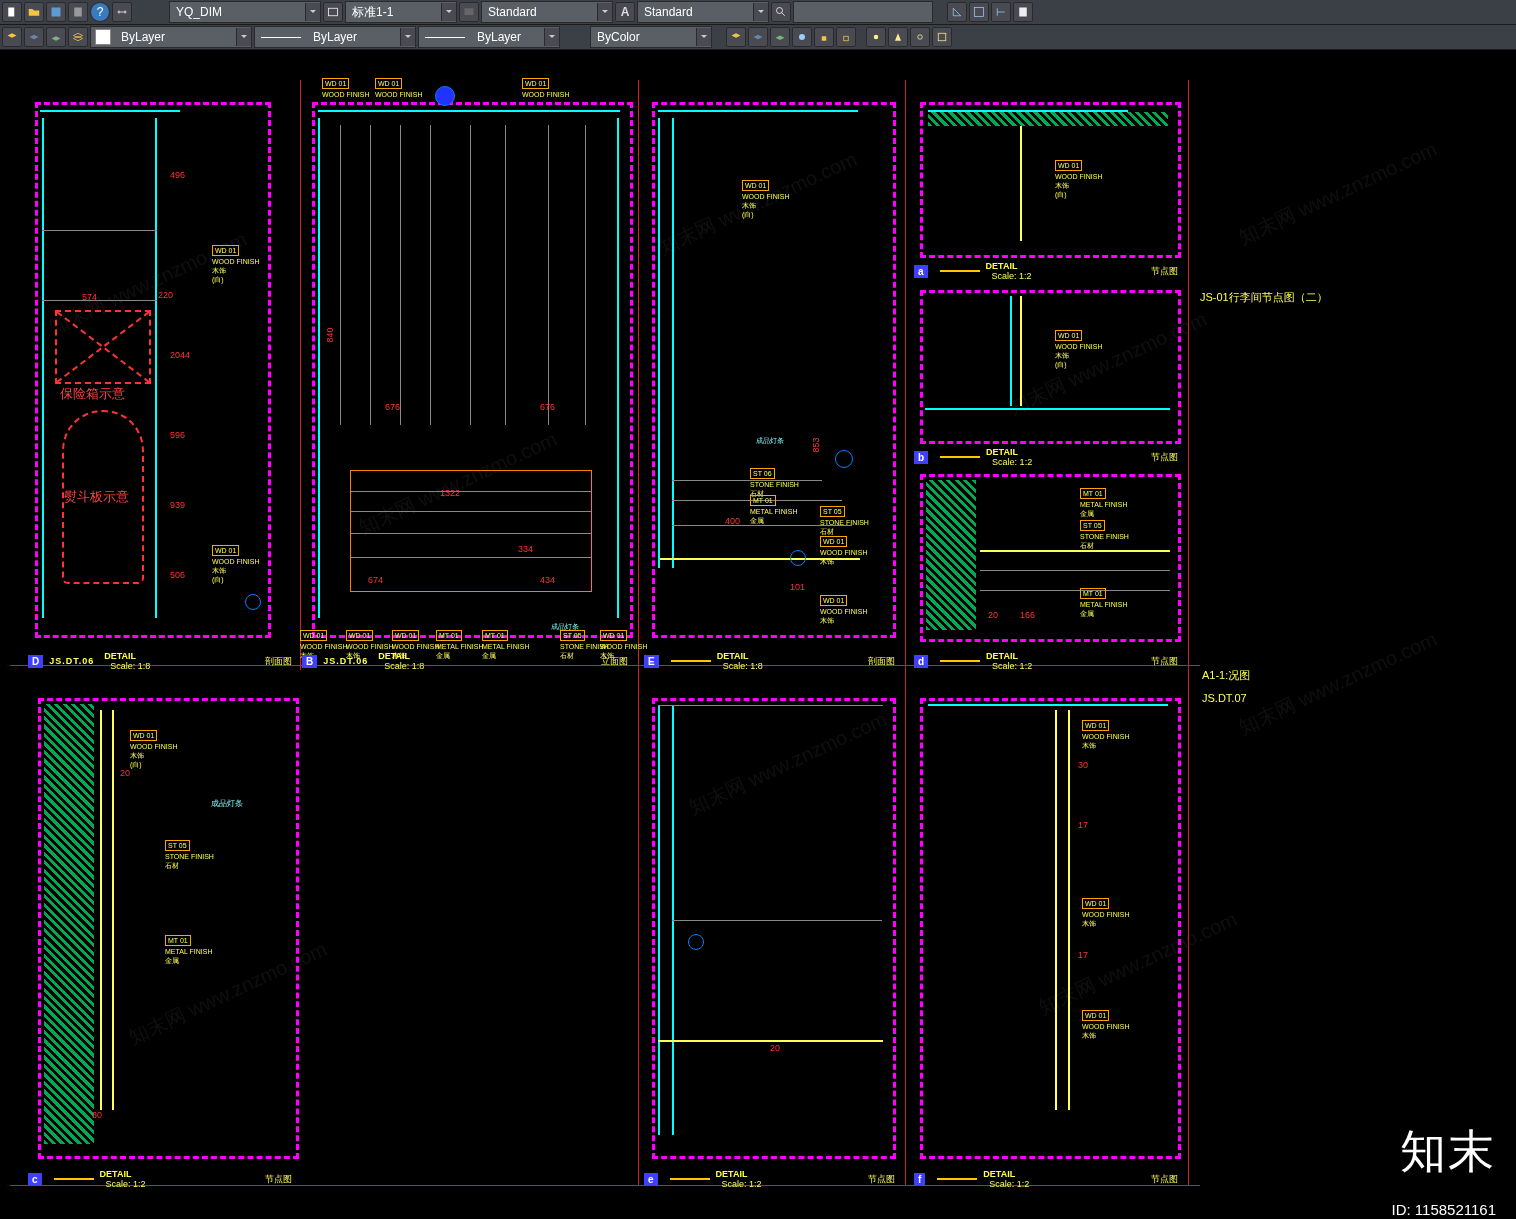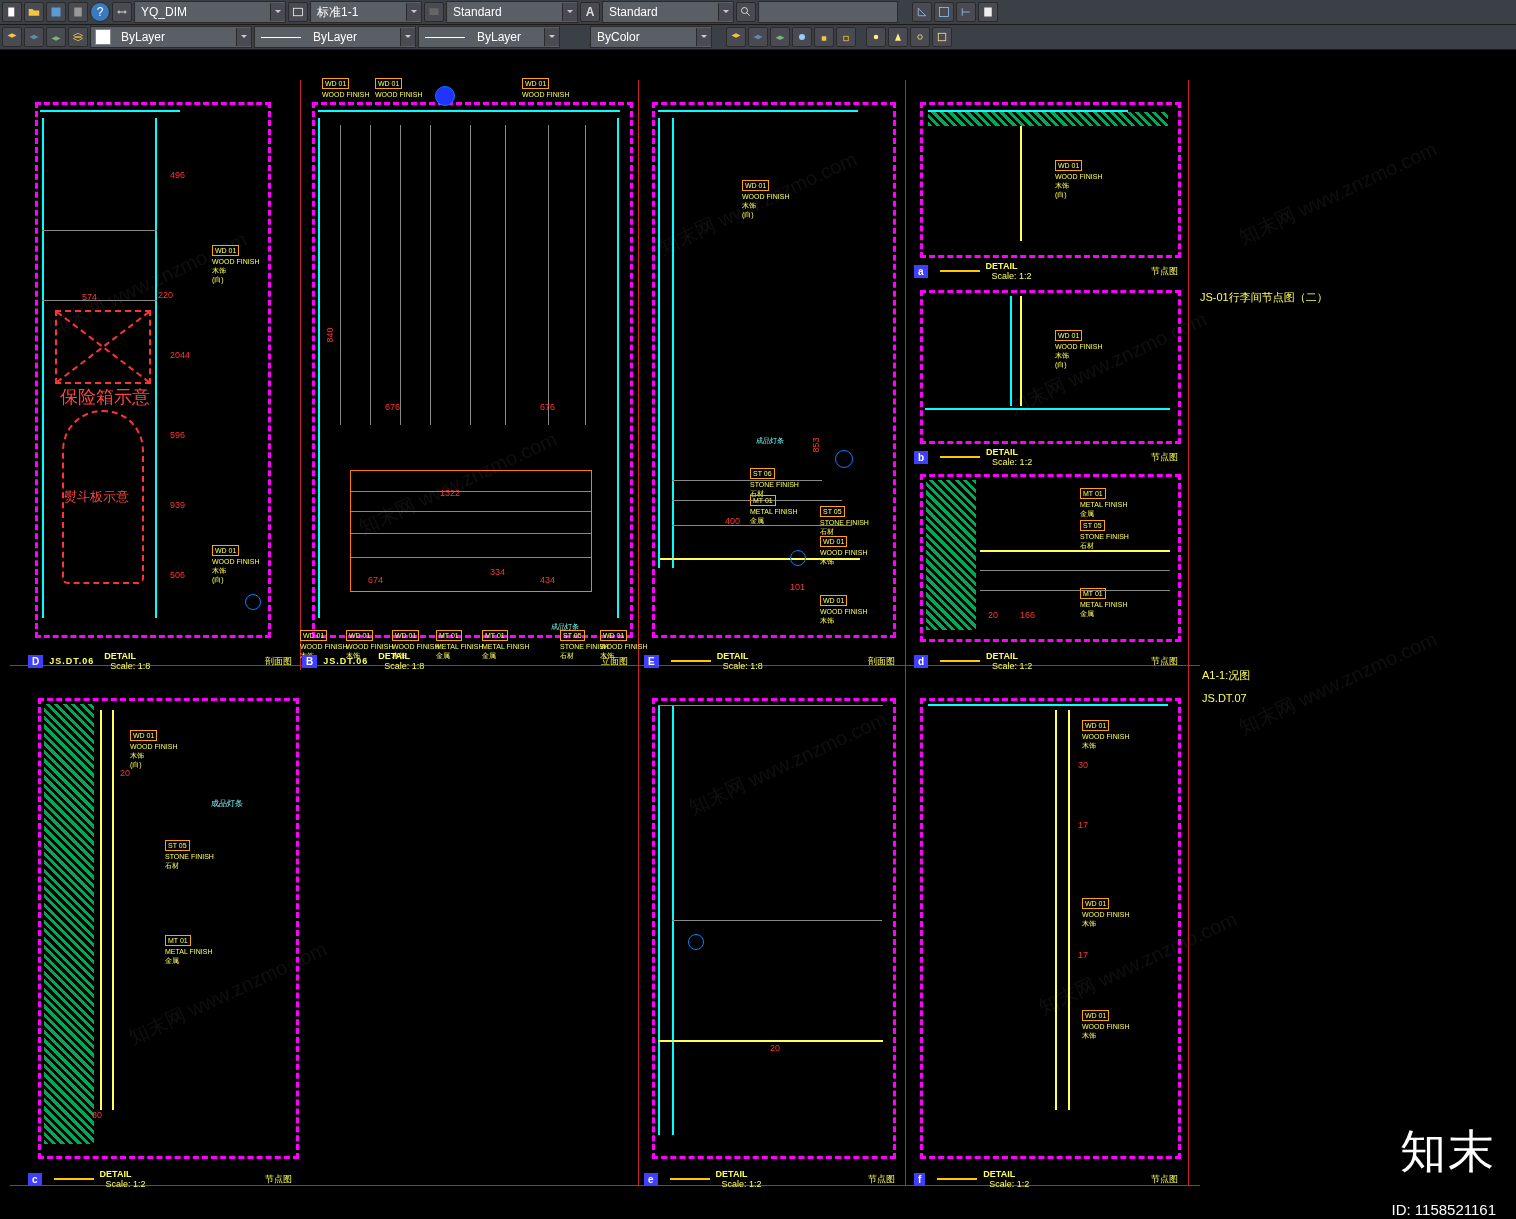--- a/index.html
+++ b/index.html
@@ -66,21 +66,21 @@
         <rect x="3" y="2" width="10" height="12" fill="#999"></rect>
       </svg>
     </span>
   <span class="tb-ico" style="background:#3a7abf;border-radius:50%;color:#fff;">?</span>
   <span class="tb-ico">
       <svg viewBox="0 0 16 16">
         <path d="M2 8h12M4 6v4M12 6v4" stroke="#fff" stroke-width="1"></path>
       </svg>
     </span>
 
-  <div class="dd" style="width:150px;">
+  <div class="dd" style="width:150px;margin-left:35px;">
     <span>YQ_DIM</span>
     <div class="chev" style="margin-left:auto;">
         <svg viewBox="0 0 8 8">
           <path d="M1 2l3 3 3-3z"></path>
         </svg>
       </div>
   </div>
 
   <span class="tb-ico">
       <svg viewBox="0 0 16 16">
@@ -291,21 +291,21 @@
   <div class="lnc" style="left:42px;top:68px;width:2px;height:500px;"></div>
   <div class="lnc" style="left:155px;top:68px;width:2px;height:500px;"></div>
   <div class="lnw" style="left:42px;top:180px;width:115px;height:1px;"></div>
   <div class="lnw" style="left:42px;top:250px;width:115px;height:1px;"></div>
   <div class="dashred" style="left:55px;top:260px;width:92px;height:70px;">
     <svg width="92" height="70">
         <line x1="0" y1="0" x2="92" y2="70" stroke="#ff3333" stroke-width="2" stroke-dasharray="6 4"></line>
         <line x1="92" y1="0" x2="0" y2="70" stroke="#ff3333" stroke-width="2" stroke-dasharray="6 4"></line>
       </svg>
   </div>
-  <div class="redtxt" style="left:60px;top:335px;font-size:18px;">保险箱示意</div>
+  <div class="redtxt" style="left:60px;top:335px;font-size:13px;">保险箱示意</div>
   <div class="dashred" style="left:62px;top:360px;width:78px;height:170px;border-radius:40px 40px 6px 6px;"></div>
   <div class="redtxt" style="left:64px;top:438px;font-size:13px;">熨斗板示意</div>
 
   <div class="dim" style="left:82px;top:242px;">574</div>
   <div class="dim" style="left:158px;top:240px;">220</div>
   <div class="dim" style="left:170px;top:120px;">496</div>
   <div class="dim" style="left:170px;top:300px;">2044</div>
   <div class="dim" style="left:170px;top:380px;">596</div>
   <div class="dim" style="left:170px;top:450px;">939</div>
   <div class="dim" style="left:170px;top:520px;">506</div>
@@ -348,21 +348,21 @@
   <div style="position:absolute;left:350px;top:420px;width:240px;height:120px;border:1px solid #ff7a00;">
     <div class="lnw" style="left:0;top:20px;width:240px;height:1px;"></div>
     <div class="lnw" style="left:0;top:40px;width:240px;height:1px;"></div>
     <div class="lnw" style="left:0;top:62px;width:240px;height:1px;"></div>
     <div class="lnw" style="left:0;top:86px;width:240px;height:1px;"></div>
   </div>
 
   <div class="dim" style="left:385px;top:352px;">676</div>
   <div class="dim" style="left:540px;top:352px;">676</div>
   <div class="dim" style="left:440px;top:438px;">1322</div>
-  <div class="dim" style="left:490px;top:494px;margin-top:23px;">334</div>
+  <div class="dim" style="left:518px;top:494px;">334</div>
   <div class="dim" style="left:368px;top:525px;">674</div>
   <div class="dim" style="left:540px;top:525px;">434</div>
   <div class="dim" style="left:322px;top:280px;color:#ff3333;transform:rotate(-90deg);">840</div>
 
   <div class="annot" style="left:322px;top:28px;">
     <span class="k">WD 01</span><br><span>WOOD FINISH</span>
   </div>
   <div class="annot" style="left:375px;top:28px;">
     <span class="k">WD 01</span><br><span>WOOD FINISH</span>
   </div>

